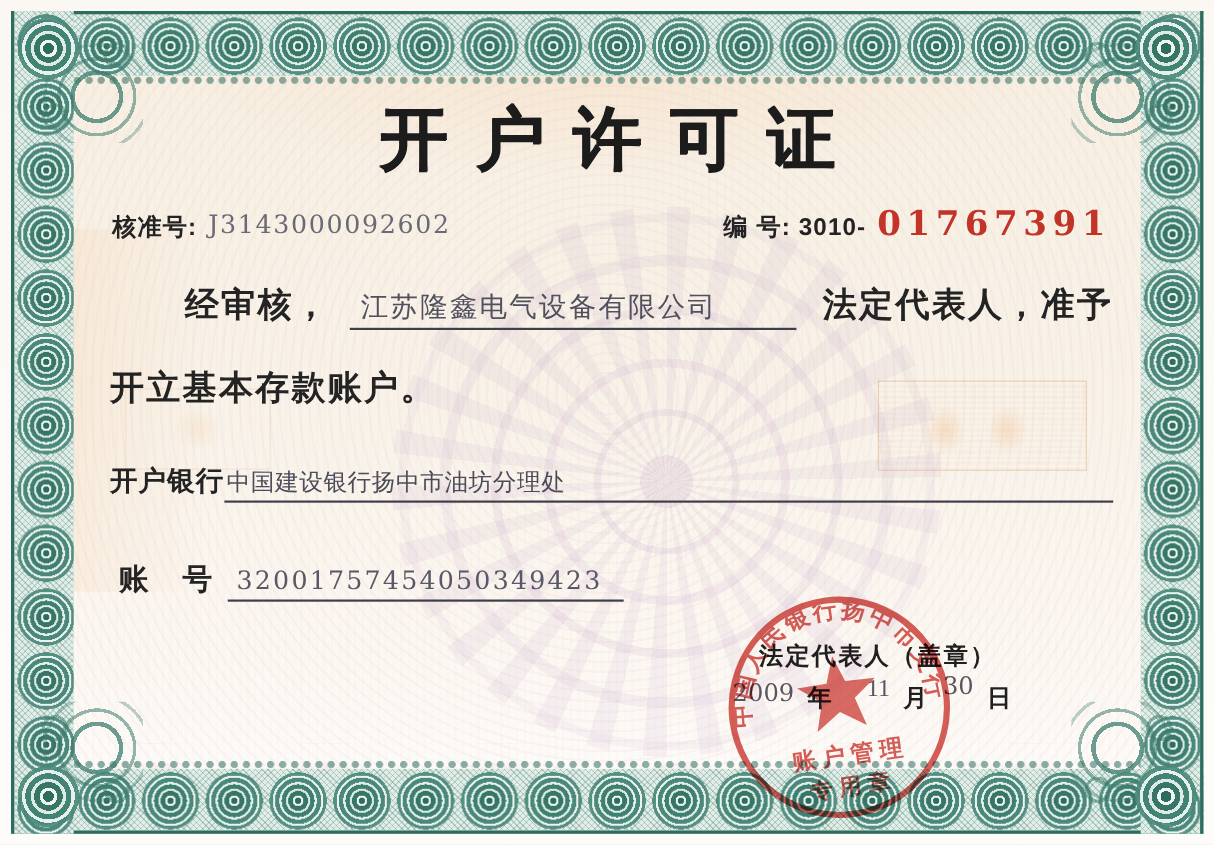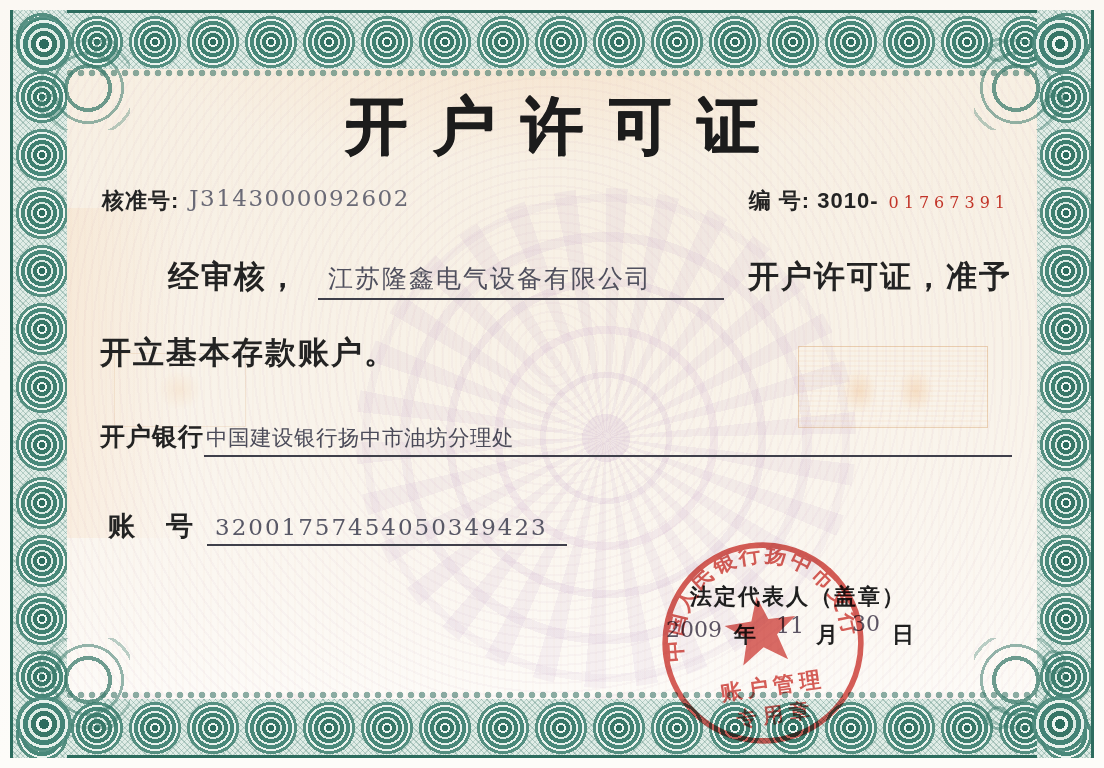--- a/index.html
+++ b/index.html
@@ -99,37 +99,37 @@
     text-shadow:1px 0 0 #1c1c1c, 0 1px 0 #1c1c1c;
   }
   .row{position:absolute; display:flex; align-items:baseline;}
   .lbl{color:#232323; font-weight:700; white-space:nowrap;}
   .fill{border-bottom:2px solid #3f3f4a; white-space:nowrap; overflow:hidden;}
   .serifv{font-family:"DejaVu Serif","Liberation Serif",serif;}
   .row-numbers{left:102px; right:94px; top:186px; justify-content:space-between;gap:15px;}
   .approval-label{font-size:22px; letter-spacing:1px;}
   .approval-value{font-size:23px; color:#6a6a76; letter-spacing:1.5px; margin-left:10px; transform:translateY(-2px);}
   .serial-label{font-size:22px; letter-spacing:1px; font-weight:600;}
-  .serial-value{font-size:16px; font-weight:400; color:#c23428; letter-spacing:5px; margin-left:10px;}
+  .serial-value{font-size:31px; font-weight:700; color:#c23428; letter-spacing:5px; margin-left:10px;}
   .row-body1{left:168px; right:92px; top:256px;gap:12px;}
   .big{font-size:31px; letter-spacing:2px;}
   .company-fill{flex:1; margin:0 12px 0 6px; padding:0 6px 3px 10px; font-size:25px; color:#50505e; letter-spacing:2px;}
   .row-body2{left:100px; top:332px;}
   .row-rep{left:100px; right:92px; top:420px;}
   .mid{font-size:25px; letter-spacing:1px;}
   .name-fill{width:212px; margin:0 14px 0 8px; padding:0 0 3px 12px; font-size:22px; color:rgba(116,100,128,.78); letter-spacing:4px;}
   .bank-fill{flex:1; padding:0 0 3px 2px; font-size:21.5px; color:#4b4b59; letter-spacing:.5px;}
   .row-account{left:108px; top:508px;}
   .account-label{font-size:27px; letter-spacing:2px;}
   .account-fill{width:352px; margin-left:12px; padding:0 0 4px 8px; font-size:23px; color:#585866; letter-spacing:2px;}
   .issuer{position:absolute; left:690px; top:582px; font-size:22px; font-weight:600; letter-spacing:2px; color:#1f1f1f; white-space:nowrap;}
   .date-row{left:666px; top:618px; font-size:22px; color:#1f1f1f;}
   .date-num{font-family:"DejaVu Serif","Liberation Serif",serif; color:#5b5362; position:relative;}
   .dn-year{top:-3px;}
-  .dn-month{top:-7px; margin-left:20px;}
+  .dn-month{top:-7px; margin-left:32px;font-family:Liberation Serif, serif;}
   .dn-day{top:-9px; margin-left:14px;}
   .date-unit{position:relative; top:2px; margin-left:12px; font-weight:600;}
   
   .seal{position:absolute; left:658px; top:538px; width:210px; height:210px;
     transform:rotate(-8deg); opacity:.82; mix-blend-mode:multiply;}
 </style>
 </head>
 <body>
 
 <div class="page">
@@ -159,21 +159,21 @@
       <span class="lbl approval-label">核准号:</span><span class="serifv approval-value" style="display:inline-block">J3143000092602</span>
     </span>
     <span>
       <span class="lbl serial-label">编 号: 3010-</span><span class="serifv serial-value">01767391</span>
     </span>
   </div>
 
   <div class="row row-body1">
     <span class="lbl big">经审核，</span>
     <span class="fill serifv company-fill">江苏隆鑫电气设备有限公司</span>
-    <span class="lbl big">开户许可证，准予</span>
+    <span class="lbl big">法定代表人，准予</span>
   </div>
 
   <div class="row row-body2">
     <span class="lbl big">开立基本存款账户。</span>
   </div>
 
   <div class="row row-rep">
     <span class="lbl mid">开户银行</span>
     <span class="fill bank-fill">中国建设银行扬中市油坊分理处</span>
   </div>

